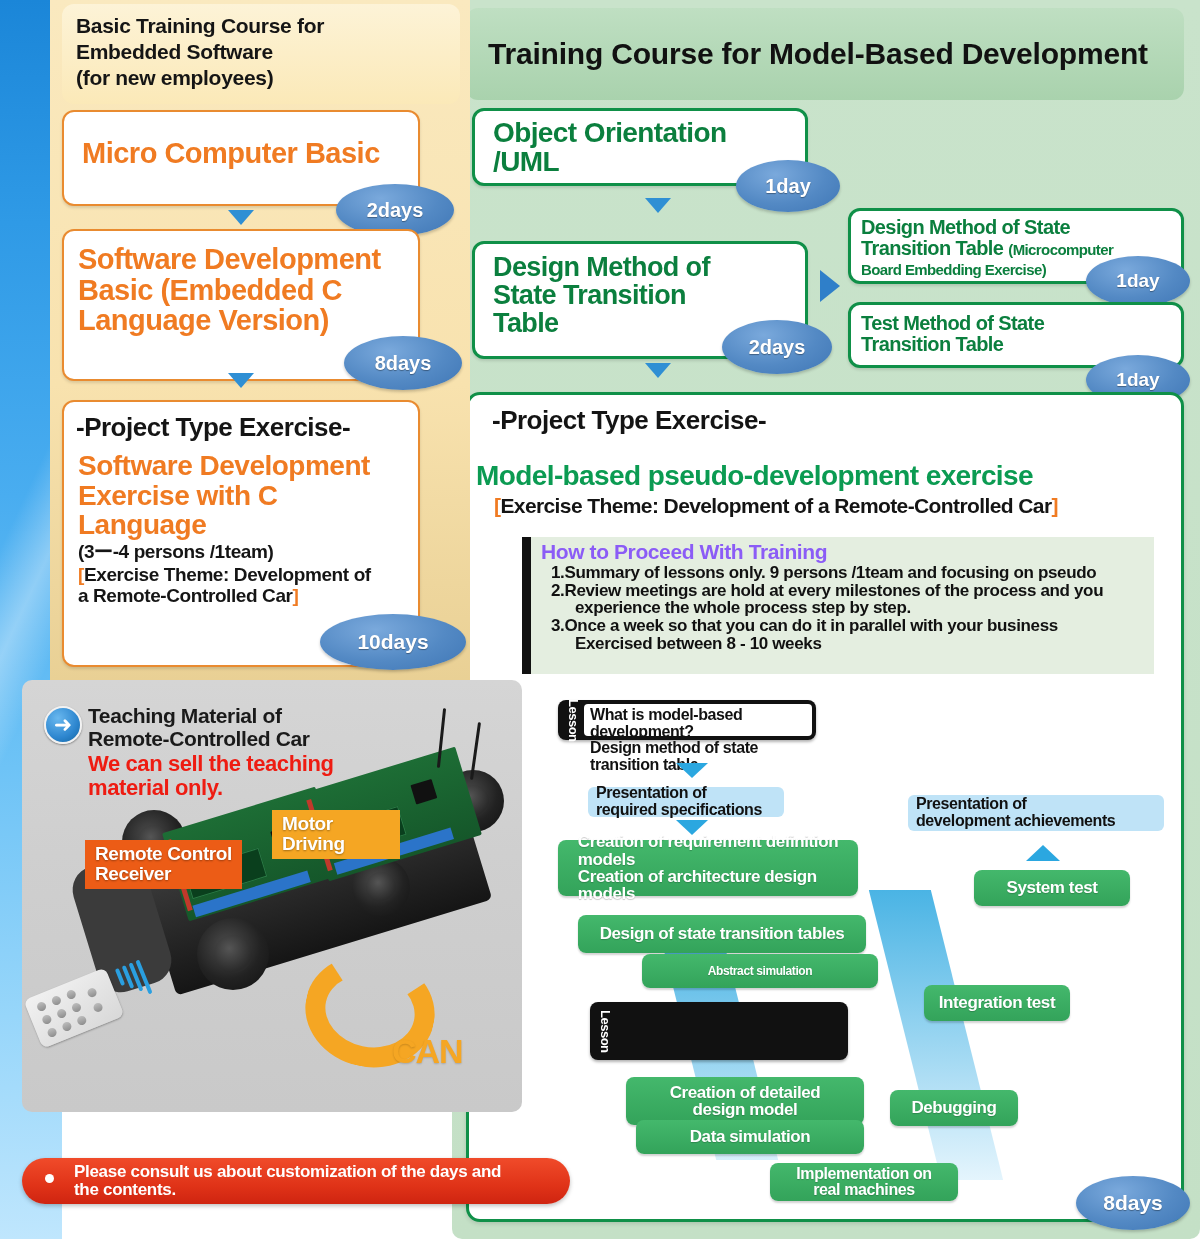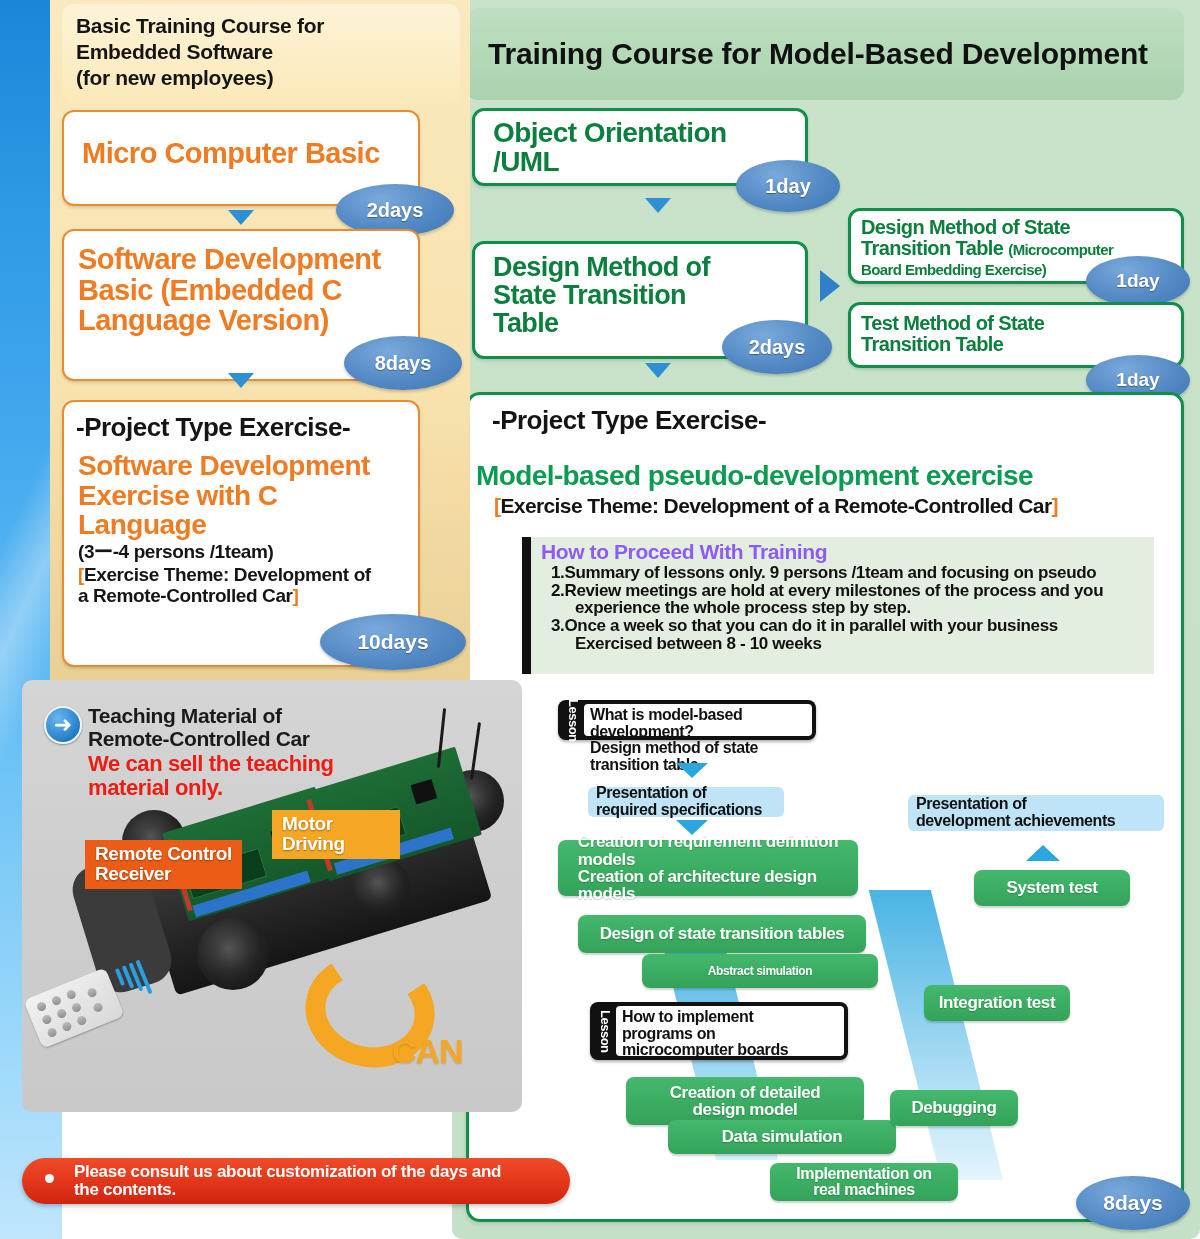--- a/index.html
+++ b/index.html
@@ -334,27 +334,26 @@
 </div>
 <div class="fbox" style="left:578px; top:915px; width:288px; height:38px; font-size:17px;">
   <span>Design of state transition  tables</span>
 </div>
 <div class="fbox" style="left:610px; top:954px; width:236px; height:34px; font-size:12px;margin-left:32px;">
   <span>Abstract  simulation</span>
 </div>
 
 <div class="lesson" style="left:590px; top:1002px; width:258px; height:58px;">
   <div class="tab">Lesson</div>
-  <div class="inner">How to implement<br>programs on<br>microcomputer  boards</div>
 </div>
 
 <div class="fbox" style="left:626px; top:1077px; width:238px; height:48px; font-size:17px;">
   <span>Creation of detailed<br>design model</span>
 </div>
-<div class="fbox" style="left:636px; top:1120px; width:228px; height:34px; font-size:17px;margin-left:32px;">
+<div class="fbox" style="left:636px; top:1120px; width:228px; height:34px; font-size:17px;">
   <span>Data simulation</span>
 </div>
 <div class="fbox" style="left:770px; top:1163px; width:188px; height:38px; font-size:16px;">
   <span>Implementation  on<br>real machines</span>
 </div>
 
 <div class="fbox" style="left:890px; top:1090px; width:128px; height:36px; font-size:17px;">
   <span>Debugging</span>
 </div>
 <div class="fbox" style="left:924px; top:985px; width:146px; height:36px; font-size:17px;">

